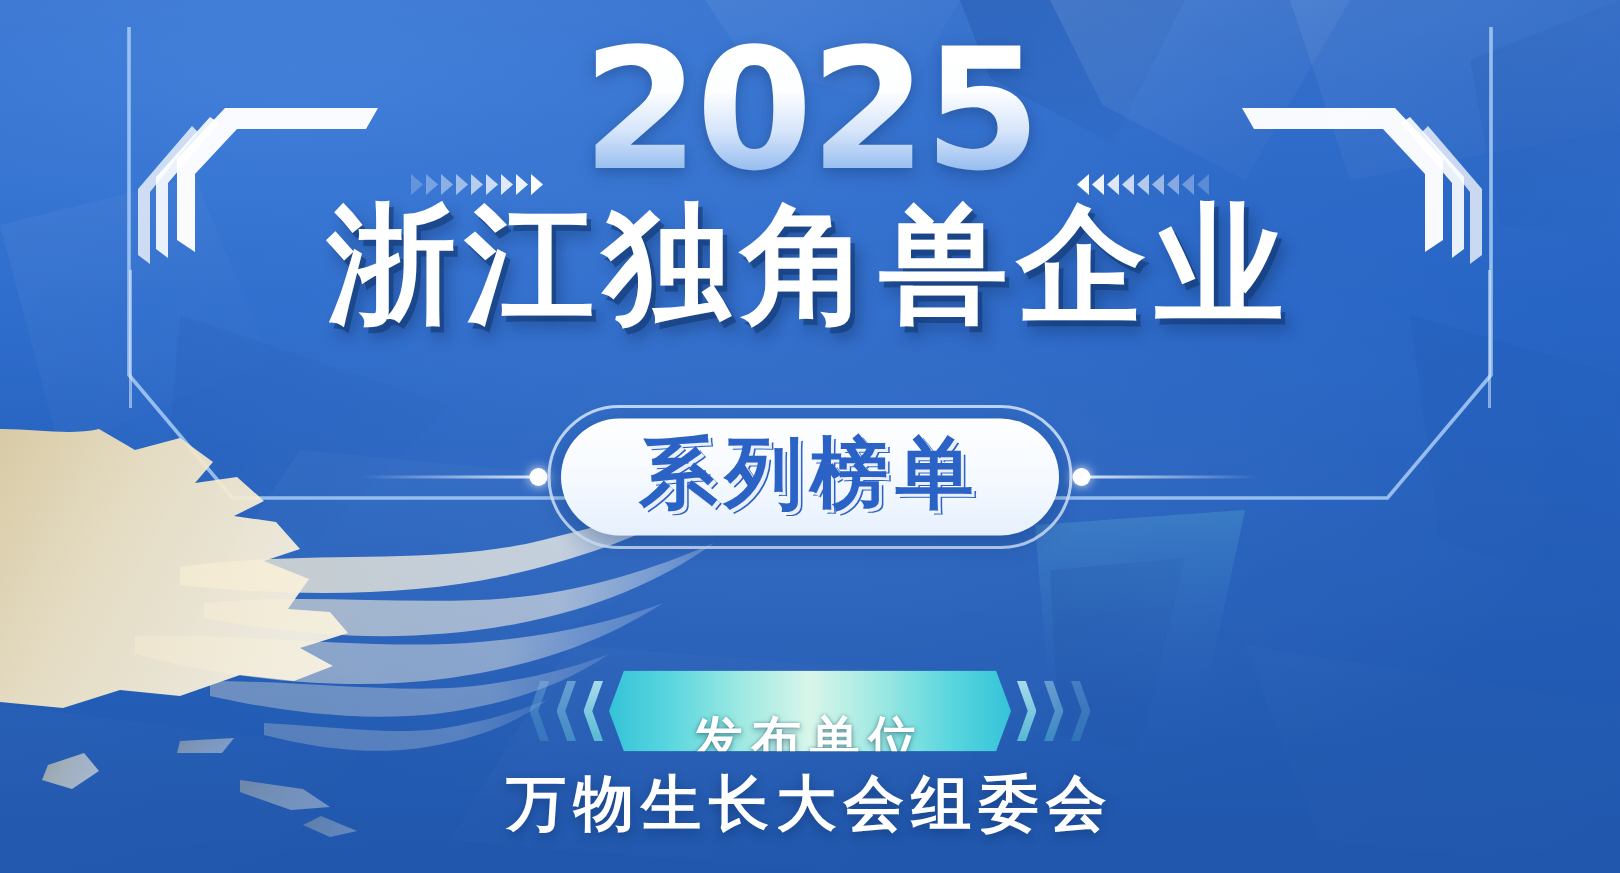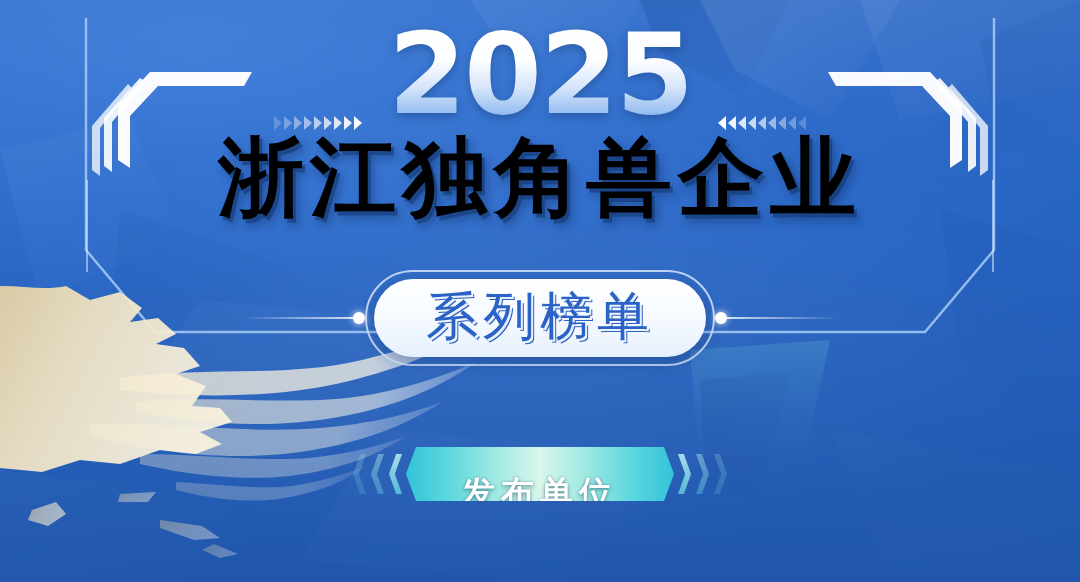--- a/index.html
+++ b/index.html
@@ -85,21 +85,21 @@
   .chev-strip.left .chev { border-left: 8px solid #ffffff; }
   .chev-strip.right .chev { border-right: 8px solid #ffffff; }
 
   
   .heading {
     position: absolute;
     left: 0; right: 0; top: 132px;
     text-align: center;
     font-size: 86px;
     font-weight: 900;
-    color: #000000;
+    color: #ffffff;
     letter-spacing: 6px;
     line-height: 1.05;
     font-family: "DejaVu Sans", "Liberation Sans", sans-serif;
     text-shadow:
        3px 4px 0 rgba(17,52,110,0.55),
        5px 7px 10px rgba(10,35,80,0.40);
     white-space: nowrap;
   }
 
   
@@ -136,21 +136,21 @@
     margin: 0 4px;
   }
   .pill {
     border-radius: 54px;
     background: linear-gradient(180deg, #ffffff 0%, #f4f9ff 55%, #e6f0fc 100%);
     padding: 11px 52px 15px;
     box-shadow: 0 5px 16px rgba(8,34,80,0.28);
   }
   .pill-text {
     font-size: 52px;
-    font-weight: 400;
+    font-weight: 700;
     letter-spacing: 5px;
     line-height: 1;
     color: #2a62c6;
     font-family: "DejaVu Sans", "Liberation Sans", sans-serif;
     text-shadow: 2px 2px 0 rgba(255,255,255,0.9), 3px 3px 0 #2a62c6;
     white-space: nowrap;
     text-align: center;
   }
 
   
@@ -375,14 +375,15 @@
     <div class="pub-bar">
       <div class="pub-text">发布单位</div>
     </div>
     <div class="pub-chevs right">
       <span class="pub-chev"></span>
       <span class="pub-chev dim"></span>
       <span class="pub-chev dimmer"></span>
     </div>
   </div>
 
+  <div class="organizer">万物生长大会组委会</div>
 
 </div>
 
 </body></html>

